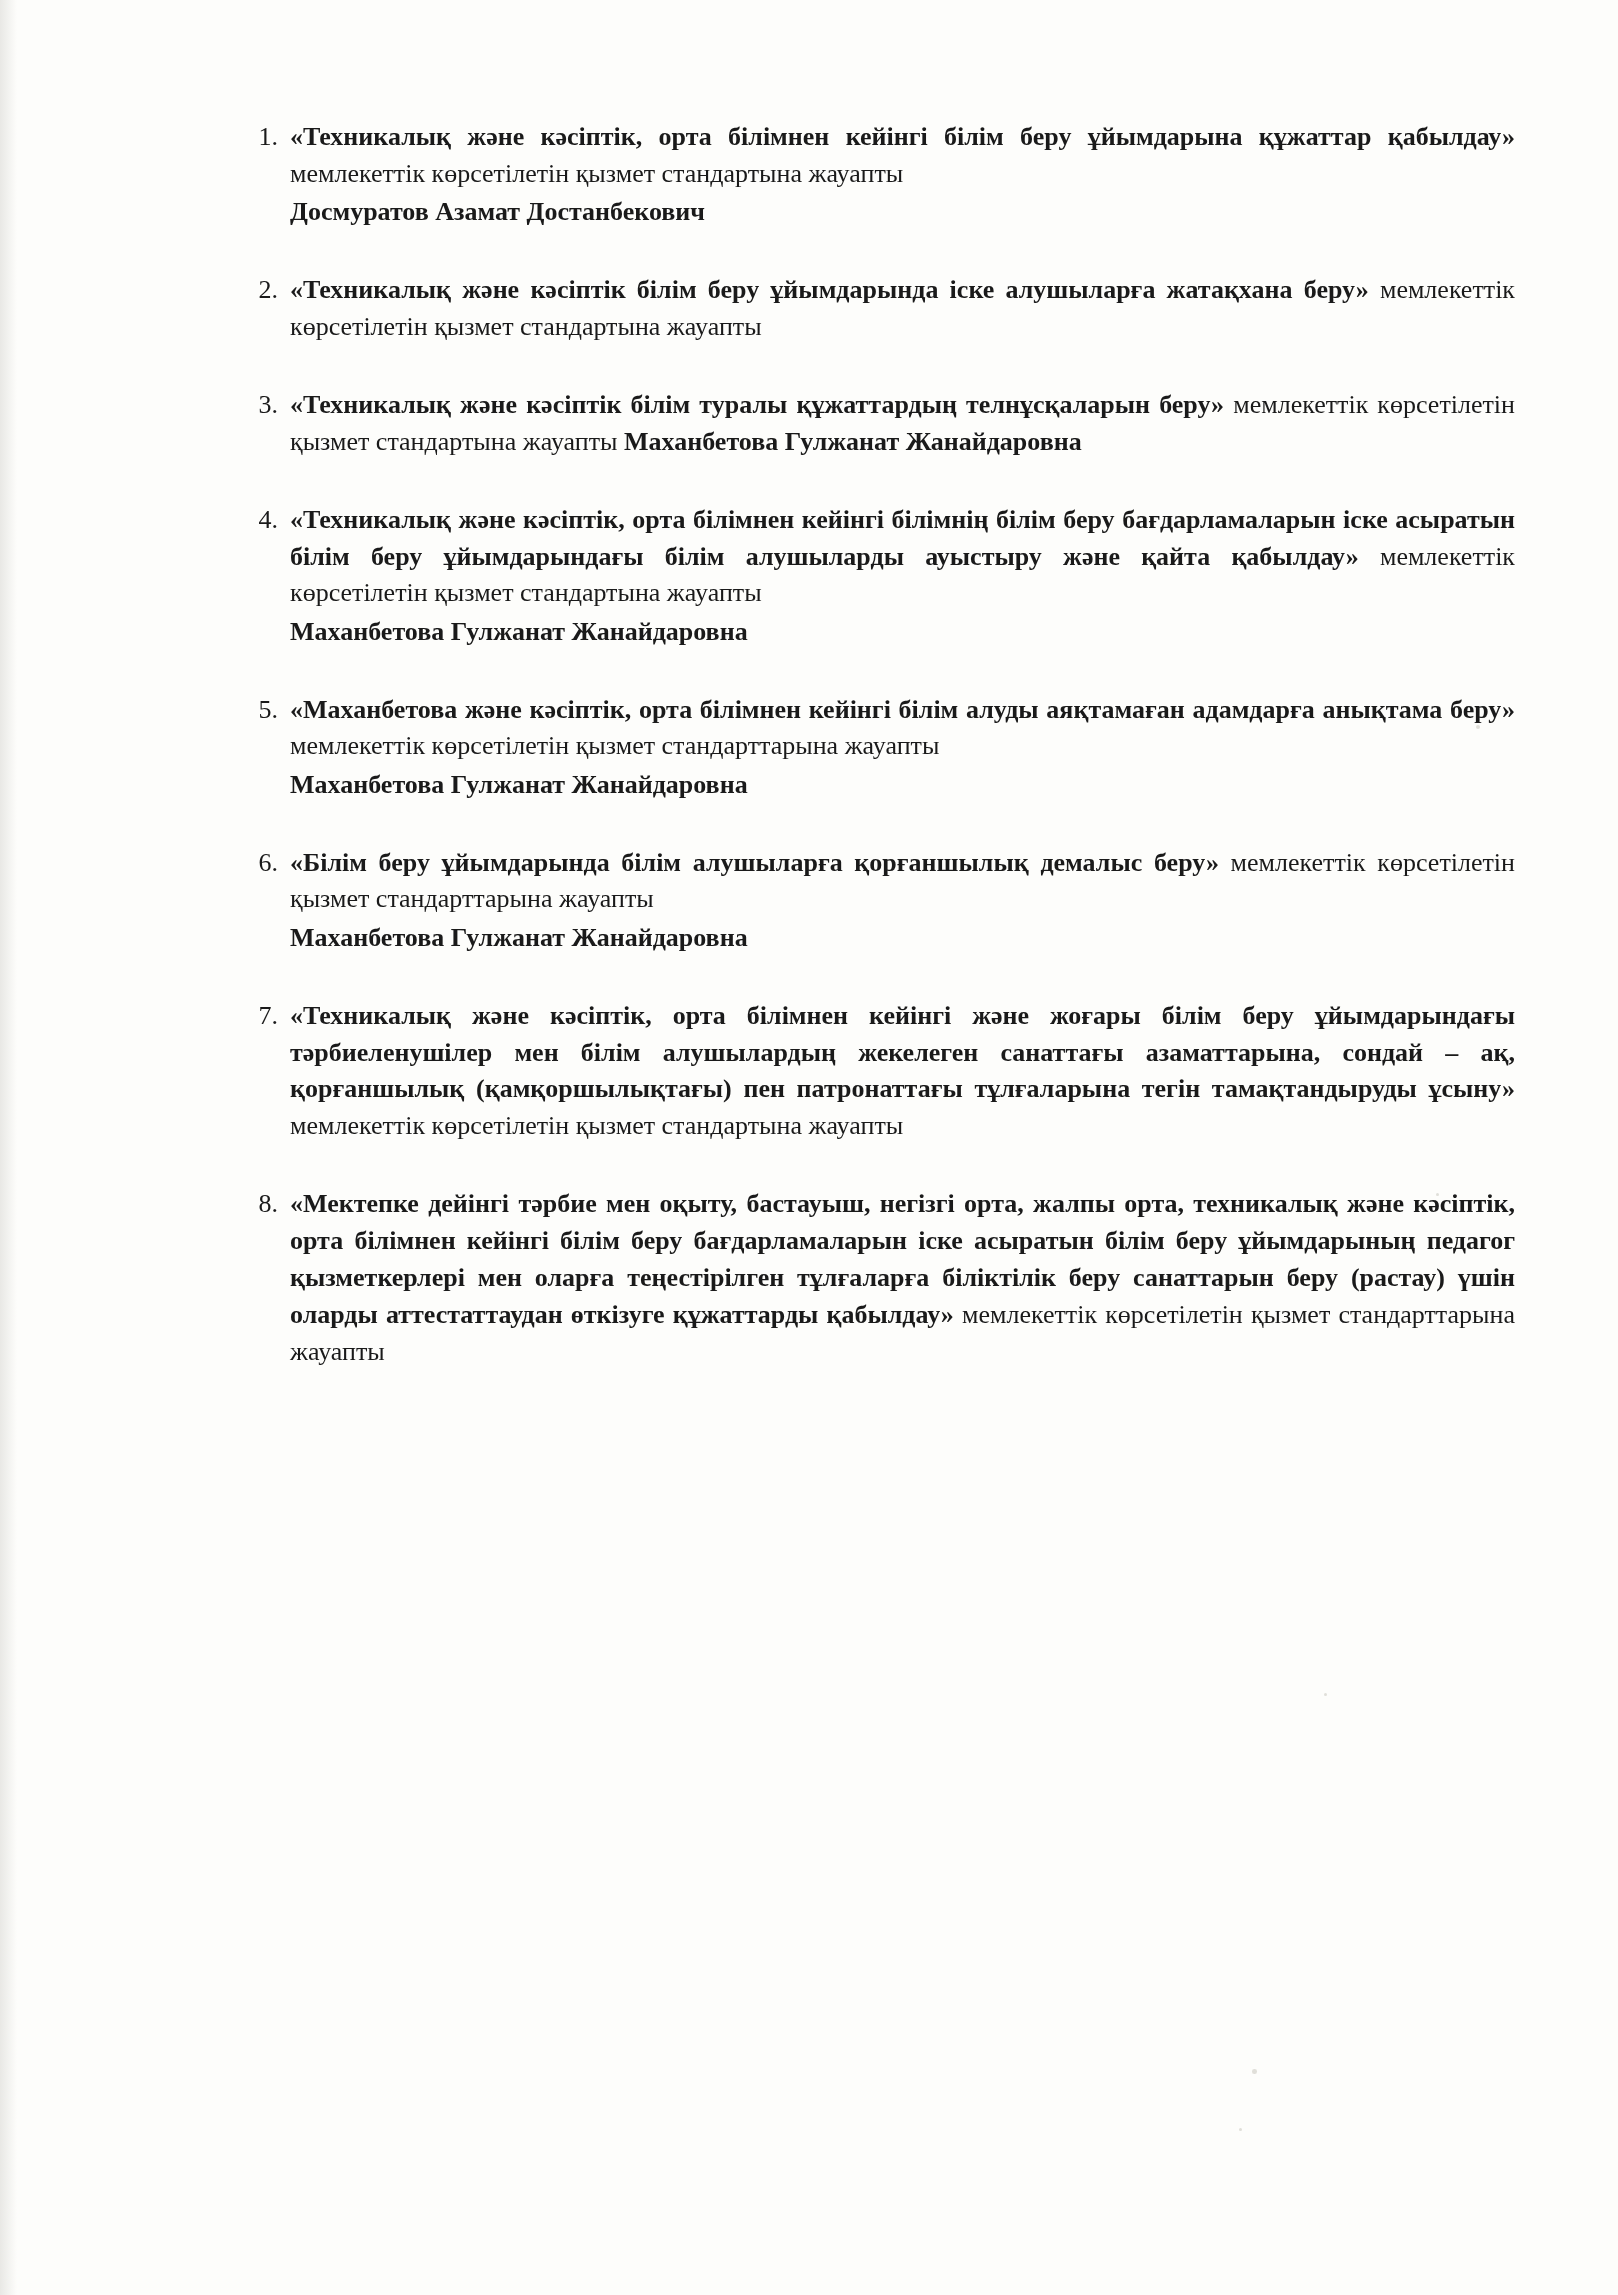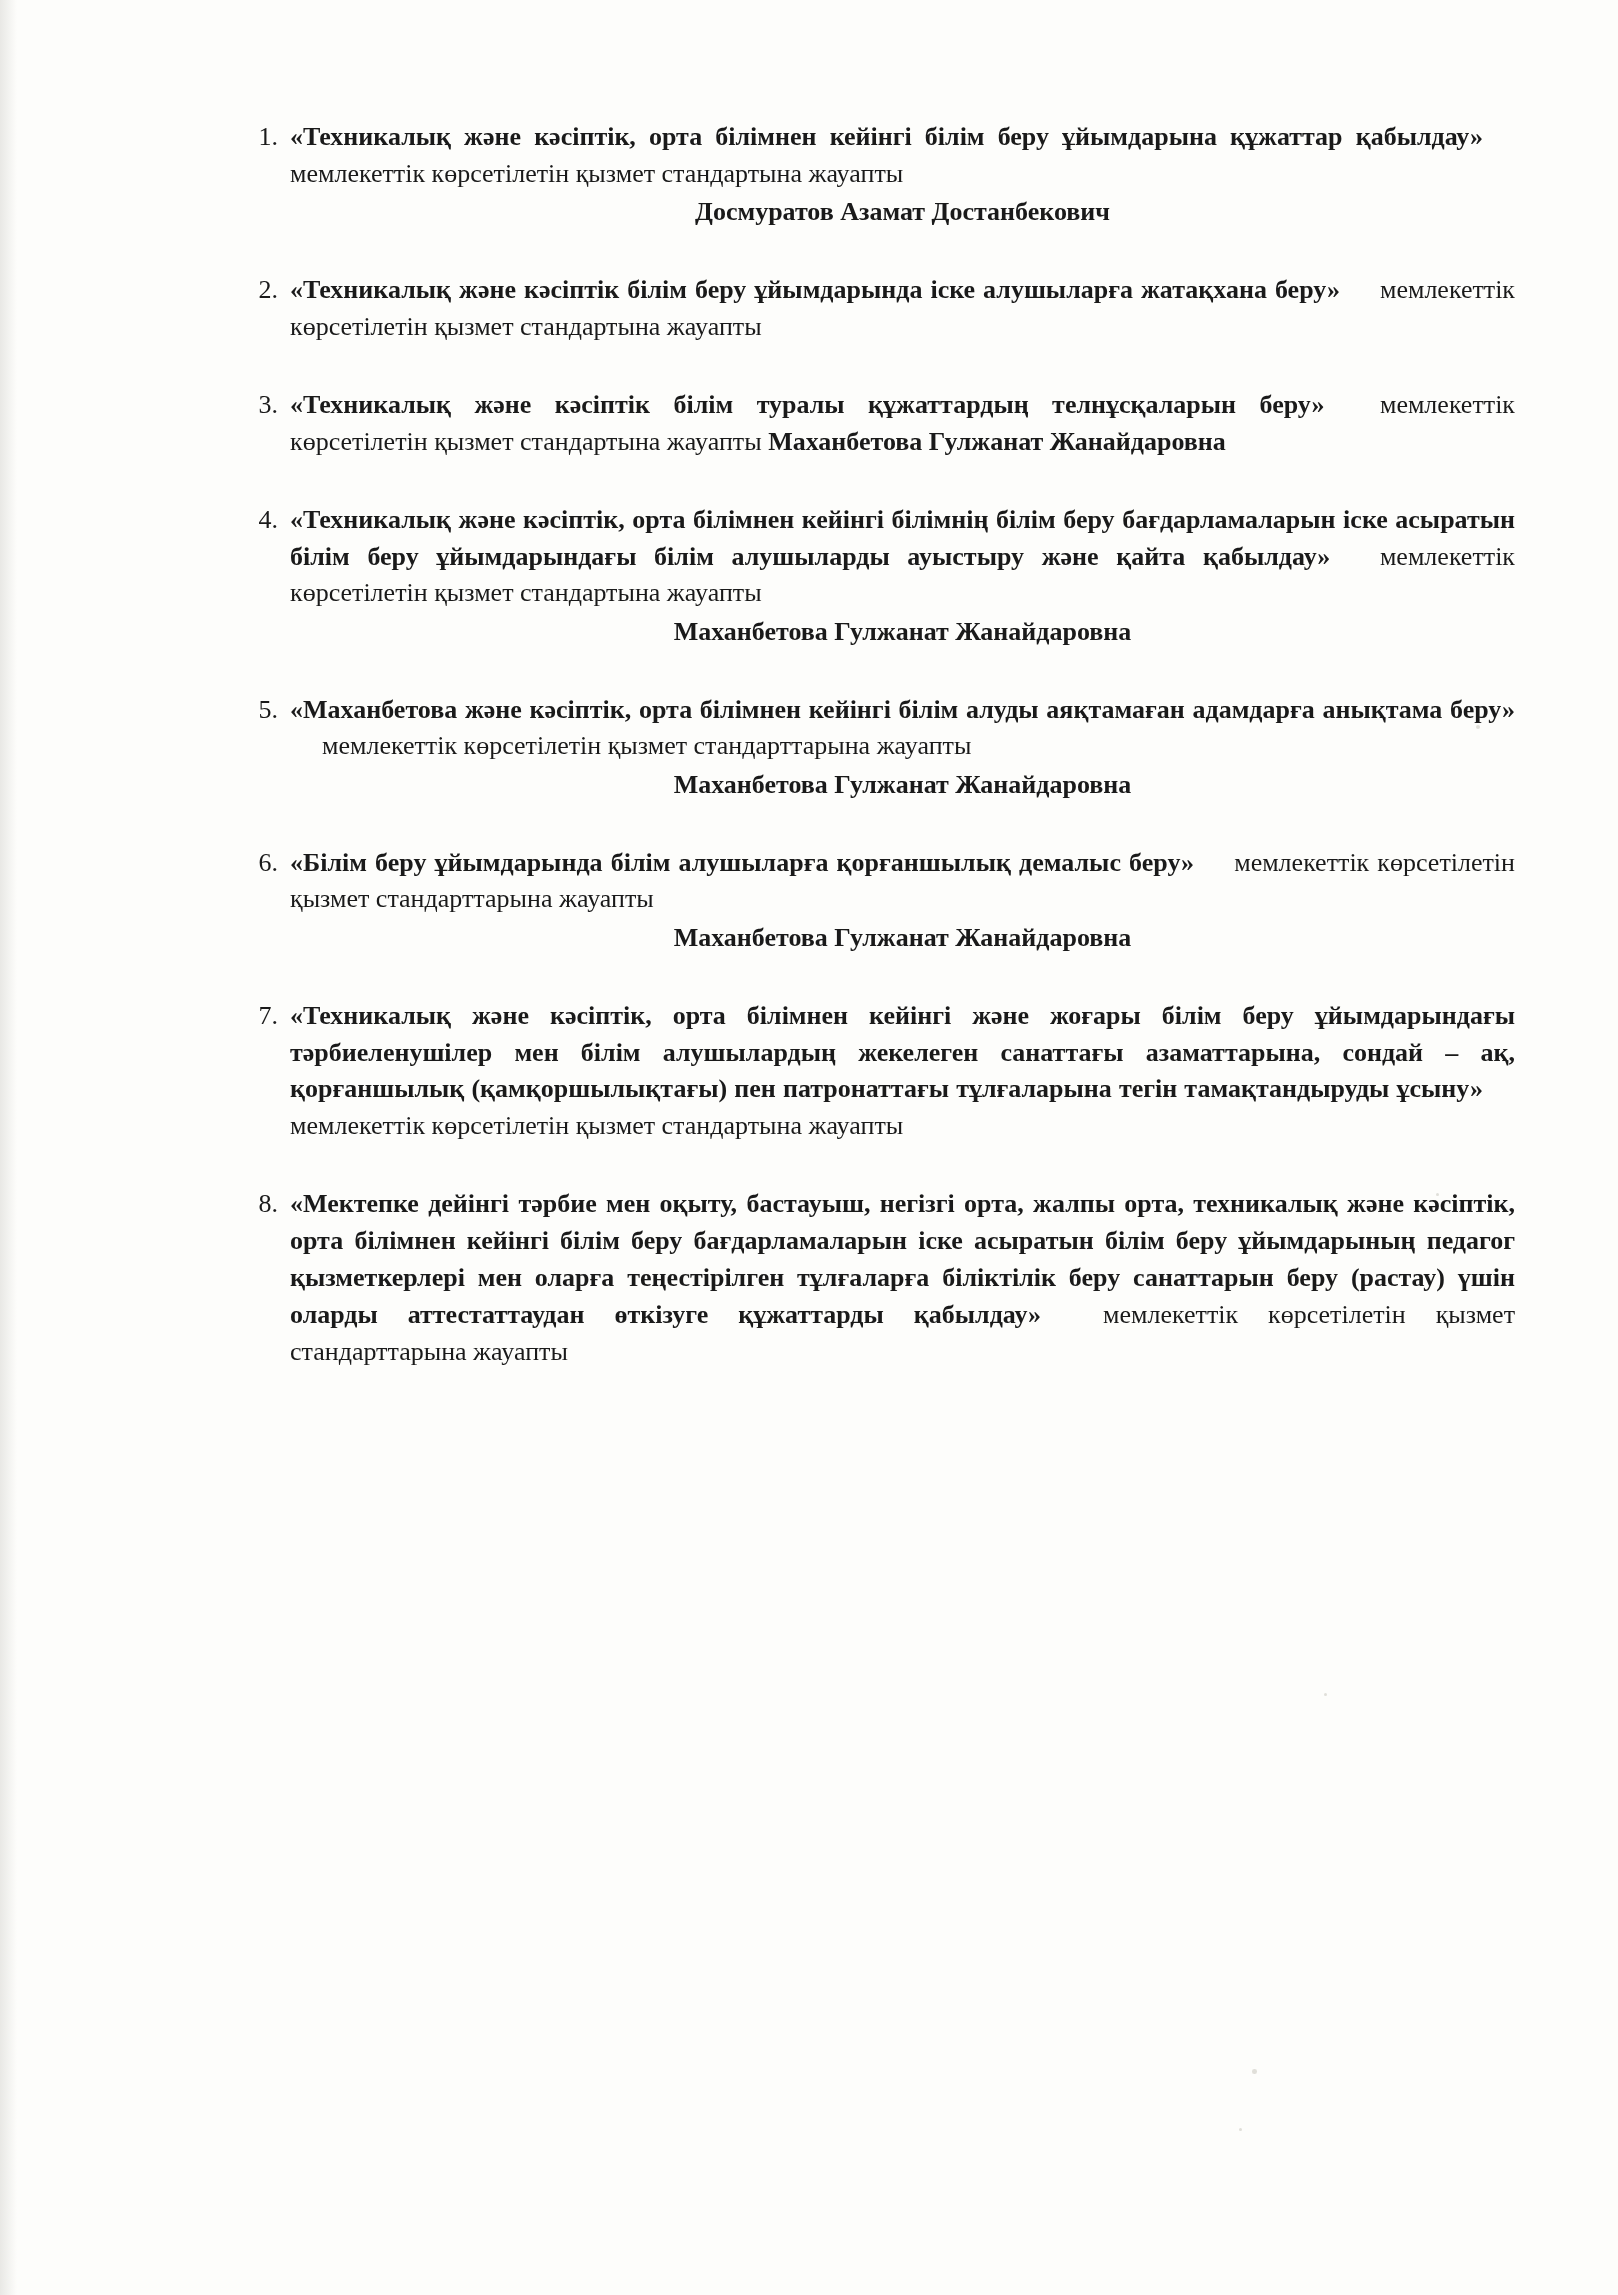--- a/index.html
+++ b/index.html
@@ -53,25 +53,24 @@
   .para {
     text-align: justify;
     text-justify: inter-word;
     font-size: 26px;
   }
   .b {
     font-weight: bold;
   }
   .r {
     font-weight: normal;
-    margin-left: 32px;
   }
   .nameline {
     display: block;
-    text-align: center;
+    text-align: left;
     font-weight: bold;
     margin-top: 1.3px;
   }
   .inline-name {
     font-weight: bold;
   }
   
   .speck {
     position: absolute;
     background: #c9c6bd;

